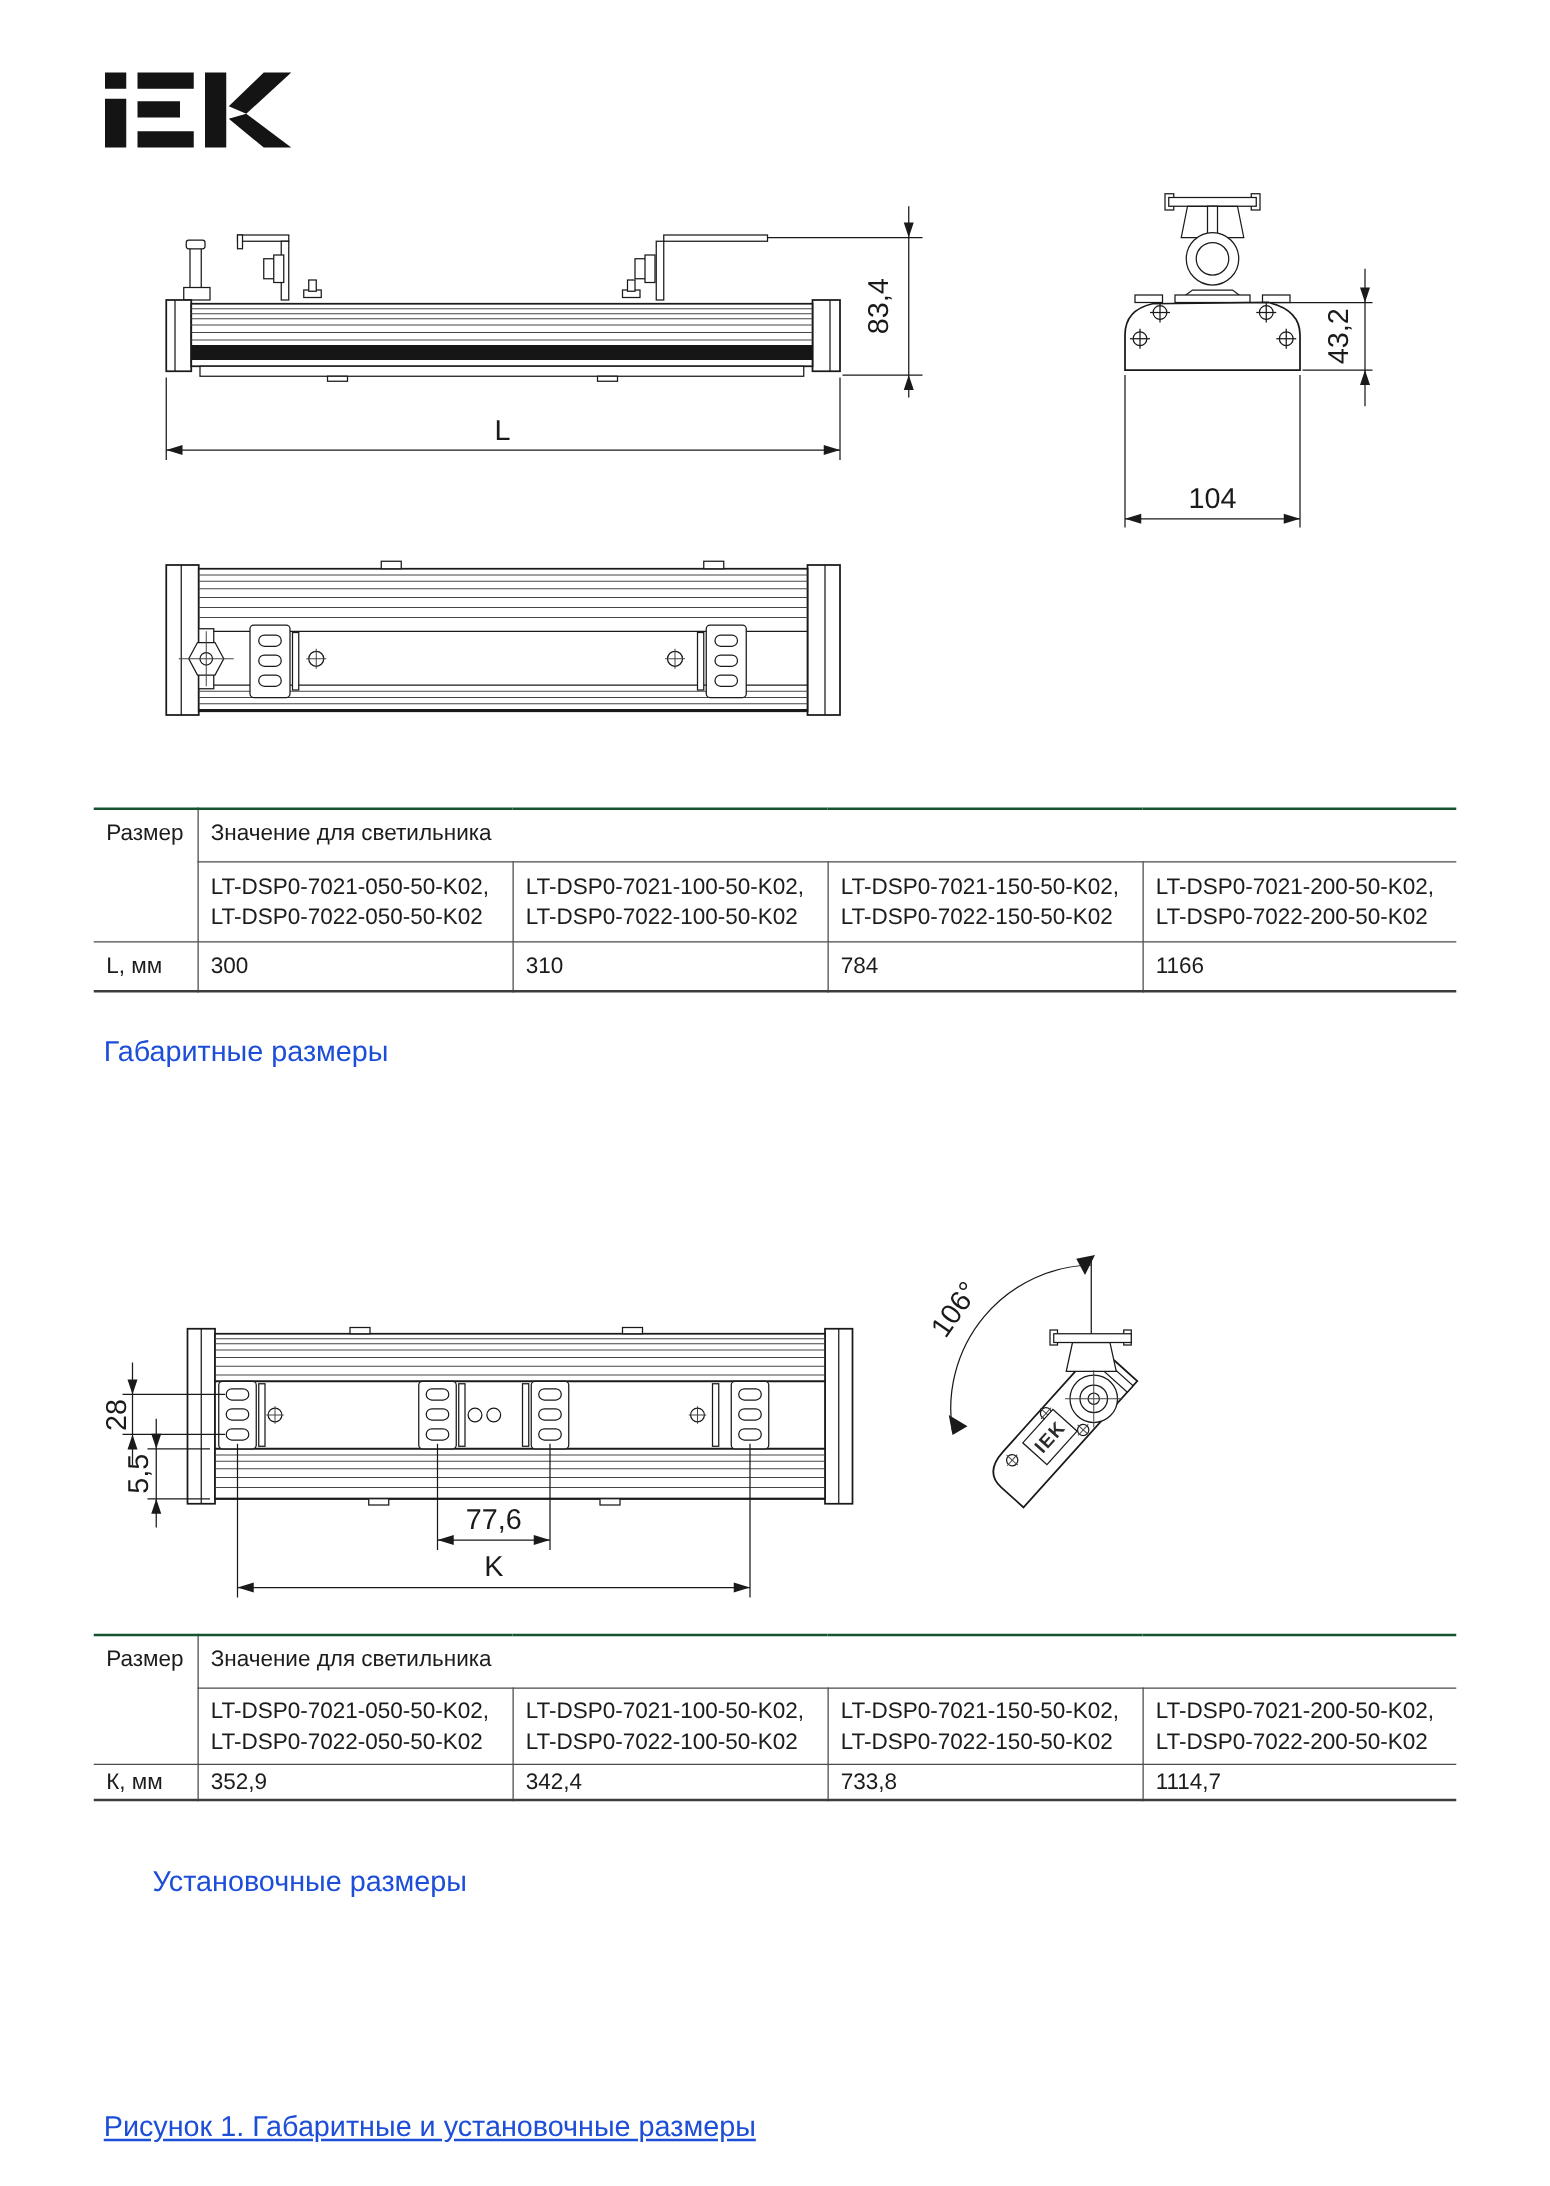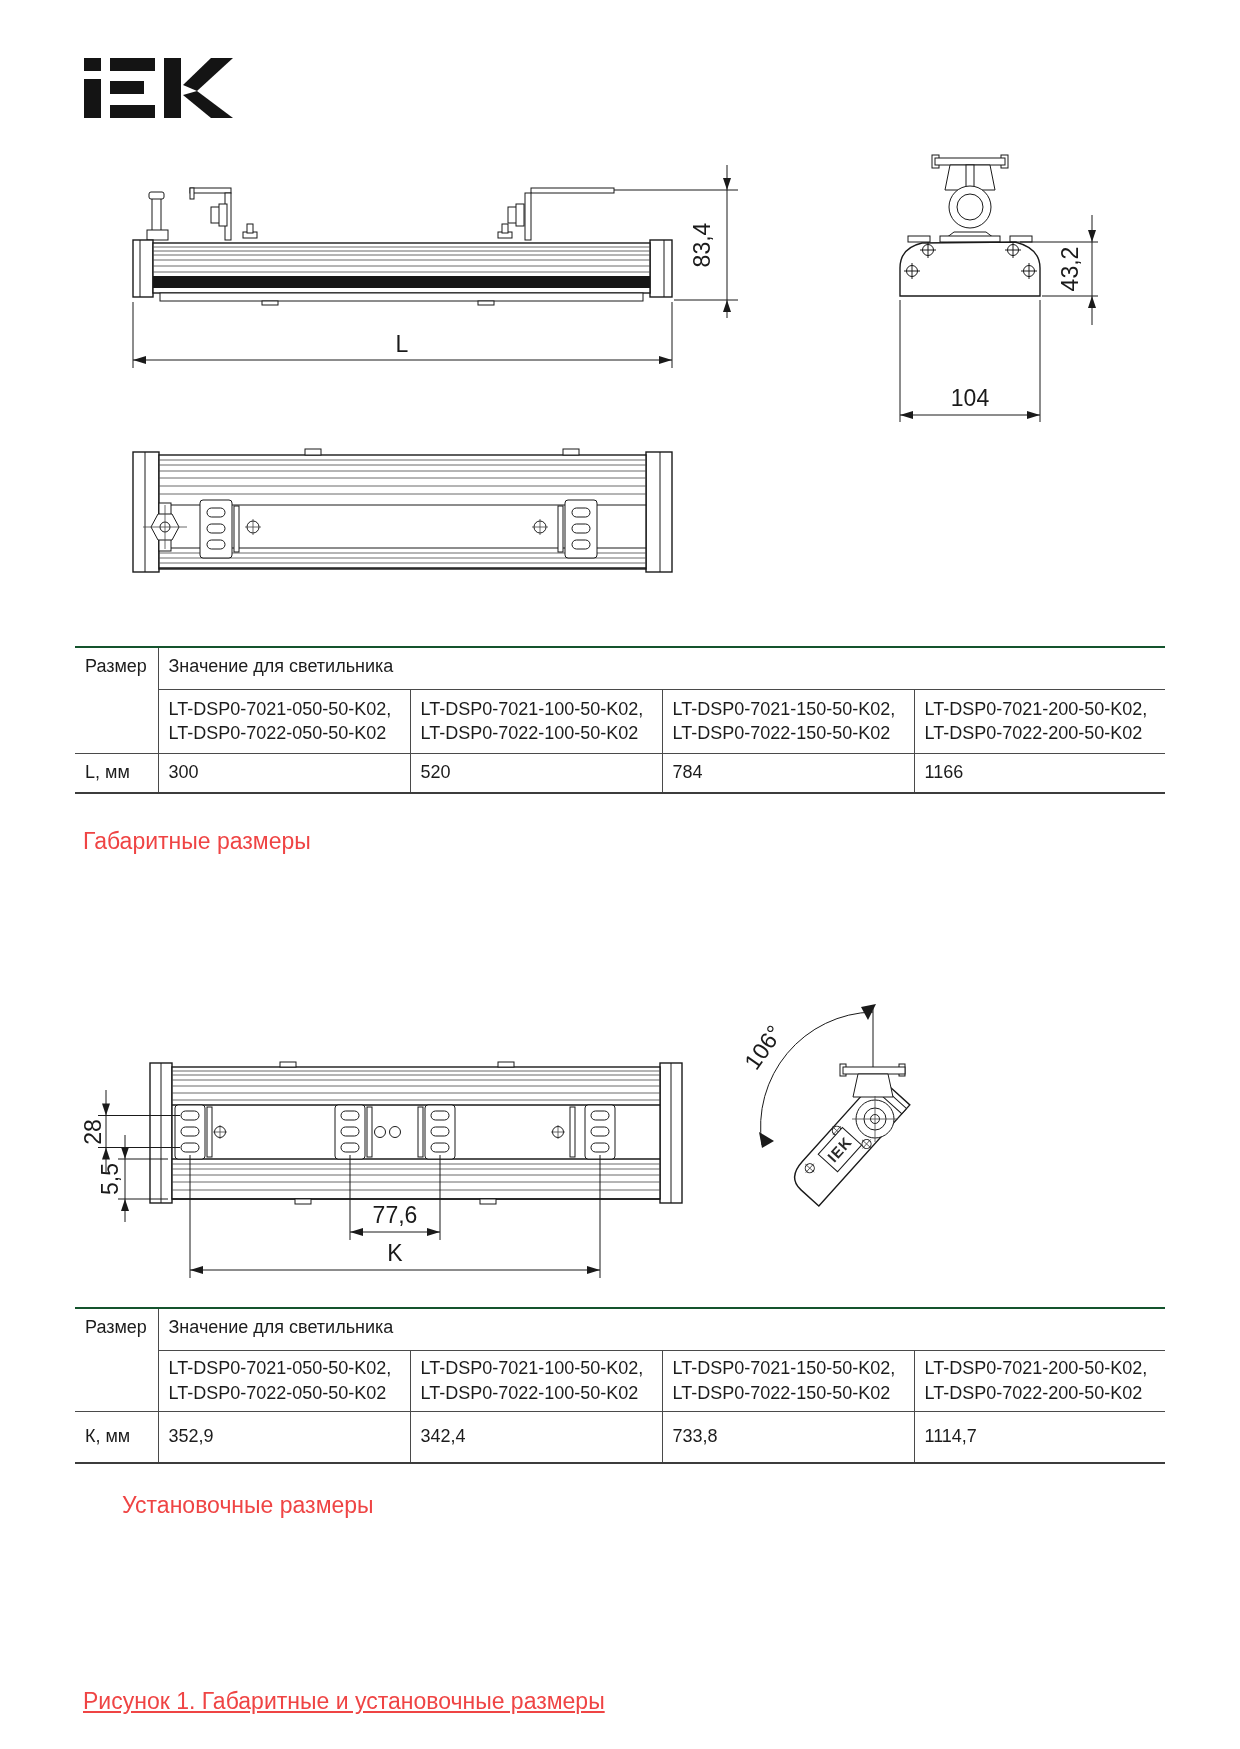--- a/index.html
+++ b/index.html
@@ -8,21 +8,21 @@
   .abs { position:absolute; }
   svg { display:block; overflow:visible; }
   .ln   { stroke:#1a1a1a; stroke-width:1; fill:none; }
   .lnw  { stroke:#1a1a1a; stroke-width:1.7; fill:none; }
   .thin { stroke:#454545; stroke-width:0.8; fill:none; }
   .fw   { fill:#ffffff; stroke:#1a1a1a; stroke-width:1; }
   .fw2  { fill:#ffffff; stroke:#1a1a1a; stroke-width:1.4; }
   .fd   { fill:#161616; stroke:none; }
   .arw  { fill:#1a1a1a; stroke:none; }
   .dim  { font-size:23px; fill:#1a1a1a; }
-  .cap  { font-size:23px; color:#ef4444; white-space:nowrap; }
+  .cap  { font-size:23px; color:#1d4ed8; white-space:nowrap; }
   .logo-fill { fill:#141414; }
   table.dim-table { border-collapse:collapse; width:1090px; table-layout:fixed;
                     border-top:2px solid #14532d; border-bottom:2px solid #3c3c3c;
                     border-left:hidden; border-right:hidden; }
   .dim-table td { border:1px solid #4a4a4a; font-size:18px; padding:2px 6px 2px 10px;
                   vertical-align:middle; overflow:hidden; white-space:nowrap; }
   .dim-table td.hdr { vertical-align:top; padding-top:8px; }
   .model-cell { font-size:17px; line-height:1.36; }
   .mini-logo-text { font-size:15px; fill:#2a2a2a; font-weight:bold; letter-spacing:1px; }
 </style>
@@ -234,21 +234,21 @@
               <div>LT-DSP0-7022-150-50-K02</div>
             </td>
         <td class="model-cell">
           <div>LT-DSP0-7021-200-50-K02,</div>
               <div>LT-DSP0-7022-200-50-K02</div>
             </td>
       </tr>
       <tr style="height:40px">
         <td>L, мм</td>
         <td>300</td>
-        <td>520</td>
+        <td>310</td>
         <td>784</td>
         <td>1166</td>
       </tr>
     </tbody>
       </table>
   </div>
 
   <div class="abs cap" style="left:83px; top:828px;">Габаритные размеры</div>
 
   <svg class="abs" style="left:80px; top:1050px;" width="620" height="240" viewBox="0 0 620 240">
@@ -420,21 +420,21 @@
             </td>
         <td class="model-cell">
           <div>LT-DSP0-7021-150-50-K02,</div>
               <div>LT-DSP0-7022-150-50-K02</div>
             </td>
         <td class="model-cell">
           <div>LT-DSP0-7021-200-50-K02,</div>
               <div>LT-DSP0-7022-200-50-K02</div>
             </td>
       </tr>
-      <tr style="height:52px">
+      <tr style="height:29px">
         <td>К, мм</td>
         <td>352,9</td>
         <td>342,4</td>
         <td>733,8</td>
         <td>1114,7</td>
       </tr>
     </tbody>
       </table>
   </div>
 

